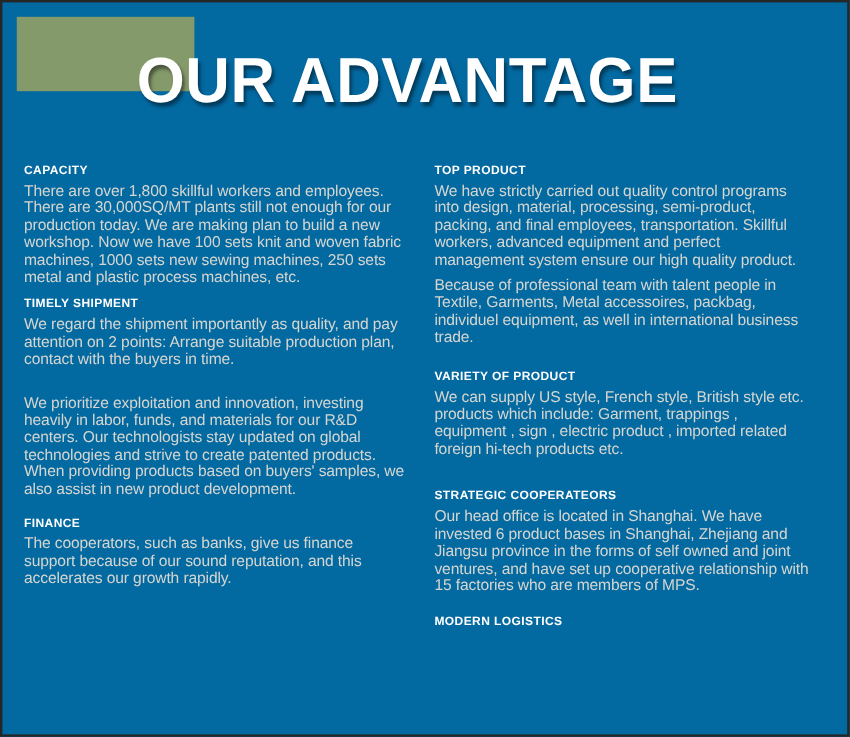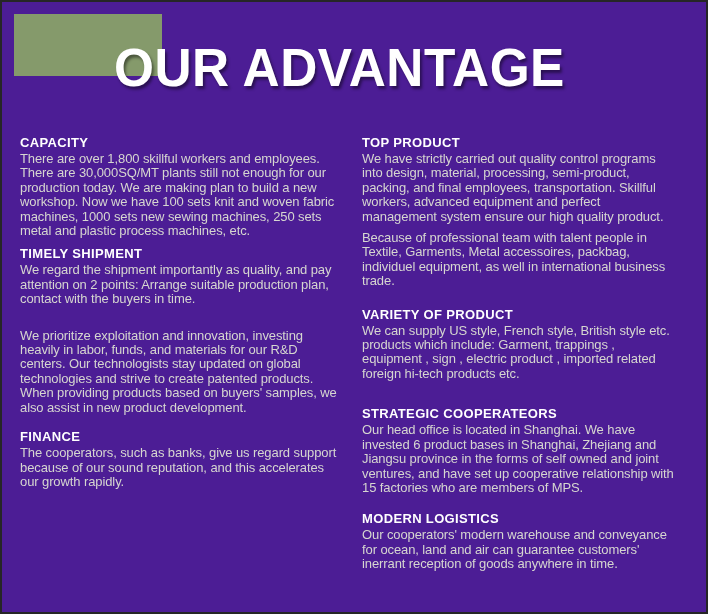--- a/index.html
+++ b/index.html
@@ -8,21 +8,21 @@
     width: 708px;
     height: 614px;
     background: #2a2a2a;
     font-family: "Liberation Sans", sans-serif;
   }
 
   #poster {
     position: relative;
     width: 708px;
     height: 614px;
-    background: #4c1d95;
+    background: #0369a1;
     border: 2px solid #262626;
     overflow: hidden;
   }
 
   
   #header {
     position: relative;
     height: 118px;
   }
 
@@ -66,21 +66,21 @@
     width: 50%;
     padding-right: 18px;
   }
 
   .column.right { padding-left: 4px; }
 
   .section { margin-bottom: 4px; }
 
   .section-heading {
     color: #ffffff;
-    font-size: 13px;
+    font-size: 10px;
     font-weight: bold;
     letter-spacing: 0.35px;
     line-height: 17px;
     margin-bottom: 1px;
     white-space: nowrap;
   }
 
   .section-body {
     color: #d6d6d0;
     font-size: 13px;
@@ -112,21 +112,21 @@
         <div class="section-body">We regard the shipment importantly as quality, and pay attention on 2 points: Arrange suitable production plan, contact with the buyers in time.</div>
       </div>
 
 
       <div class="section" style="margin-top:22px;">
         <div class="section-body">We prioritize exploitation and innovation, investing heavily in labor, funds, and materials for our R&amp;D centers. Our technologists stay updated on global technologies and strive to create patented products. When providing products based on buyers' samples, we also assist in new product development.</div>
       </div>
 
       <div class="section" style="margin-top:13px;">
         <div class="section-heading">FINANCE</div>
-        <div class="section-body">The cooperators, such as banks, give us regard support because of our sound reputation, and this accelerates our growth rapidly.</div>
+        <div class="section-body">The cooperators, such as banks, give us finance support because of our sound reputation, and this accelerates our growth rapidly.</div>
       </div>
 
     </div>
 
     <div class="column right">
 
       <div class="section">
         <div class="section-heading">TOP PRODUCT</div>
         <div class="section-body">We have strictly carried out quality control programs into design, material, processing, semi-product, packing, and final employees, transportation. Skillful workers, advanced equipment and perfect management system ensure our high quality product.</div>
       </div>
@@ -140,20 +140,19 @@
         <div class="section-body">We can supply US style, French style, British style etc. products which include: Garment, trappings , equipment , sign , electric product , imported related foreign hi-tech products etc.</div>
       </div>
 
       <div class="section" style="margin-top:24px;">
         <div class="section-heading">STRATEGIC COOPERATEORS</div>
         <div class="section-body">Our head office is located in Shanghai. We have invested 6 product bases in Shanghai, Zhejiang and Jiangsu province in the forms of self owned and joint ventures, and have set up cooperative relationship with 15 factories who are members of MPS.</div>
       </div>
 
       <div class="section" style="margin-top:15px;">
         <div class="section-heading">MODERN LOGISTICS</div>
-        <div class="section-body">Our cooperators' modern warehouse and conveyance for ocean, land and air can guarantee customers' inerrant reception of goods anywhere in time.</div>
       </div>
 
     </div>
 
   </div>
 
 </div>
 
 </body></html>

